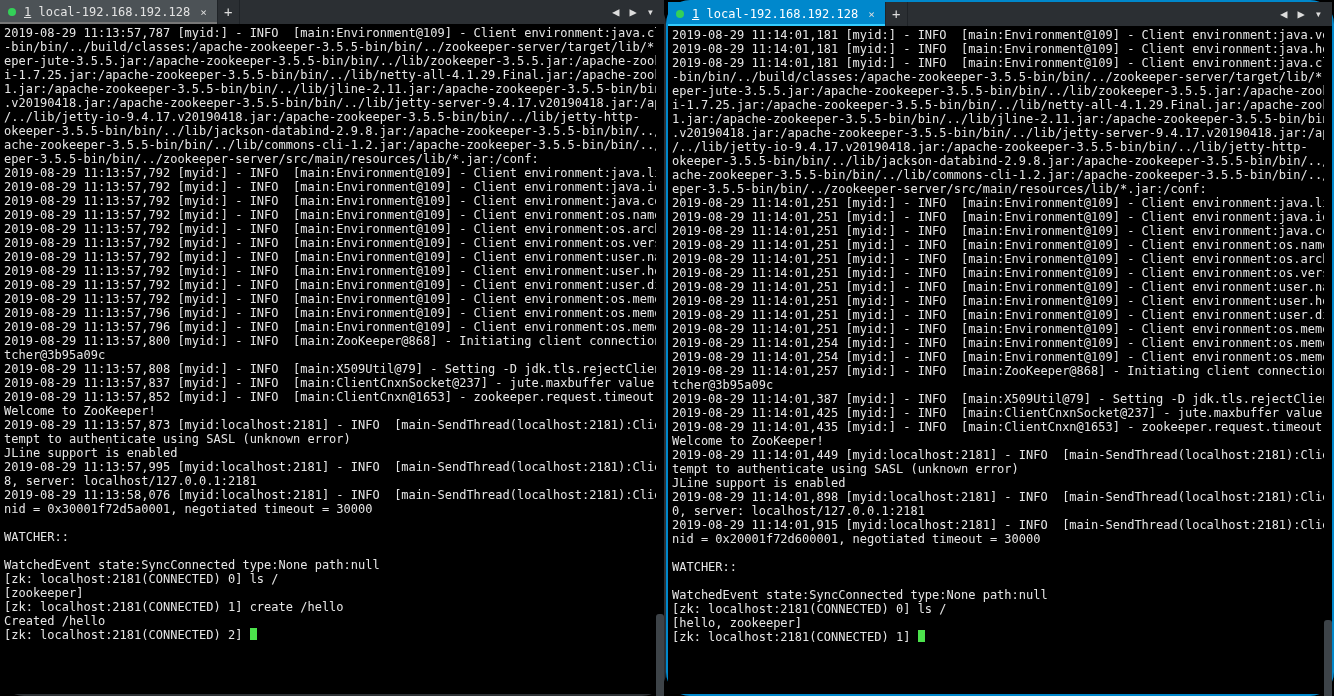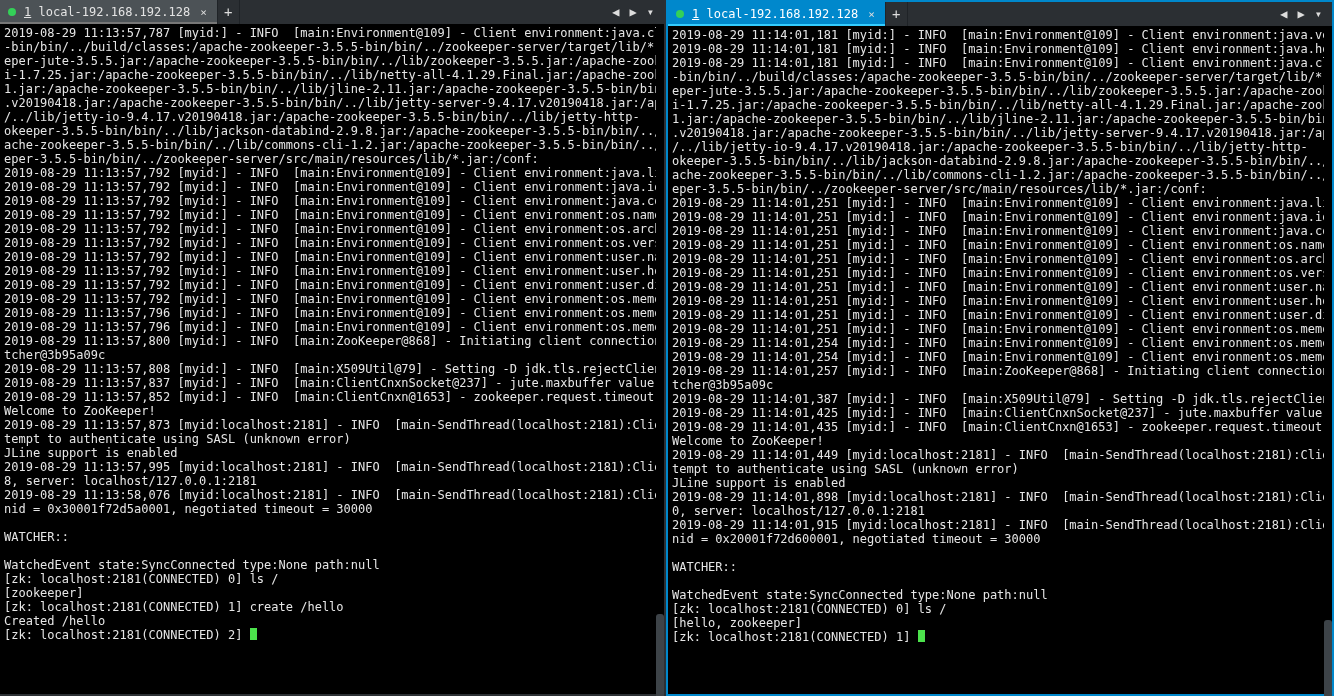--- a/index.html
+++ b/index.html
@@ -1,18 +1,18 @@
 <!DOCTYPE html>
 <html><head>
 <meta charset="utf-8">
 <style>
   * { margin:0; padding:0; box-sizing:border-box; }
   html,body { width:1334px; height:696px; background:#000; font-family:"DejaVu Sans Mono","Liberation Mono",monospace; overflow:hidden; }
   .split { display:flex; width:1334px; height:696px; }
-  .pane { position:relative; height:100%; display:flex; flex-direction:column; }
+  .pane { position:relative; height:100%; display:flex; flex-direction:column;border-radius:24px; }
   .pane-left  { width:666px; border-right:2px solid #2c3034; border-bottom:2px solid #2c3034; }
   .pane-right { width:668px; border-right:2px solid #2c3034; border-bottom:2px solid #2c3034; }
   
   .pane-right.active { border:2px solid #0088cc; }
   .pane-right.active .tab.active { background:#0088cc; box-shadow:inset 0 -2px 0 #3cf; }
   .pane-right.active .tab.active .title { color:#fff; }
 
   .tabbar { height:24px; background:#2b2f33; display:flex; align-items:stretch; position:relative; }
   .tab { display:flex; align-items:center; padding:0 10px 0 8px; gap:6px; background:#3b4044; border-right:1px solid #1f2327; cursor:pointer; }
   .tab.active { background:#4c5256; box-shadow:inset 0 -2px 0 #777; }

